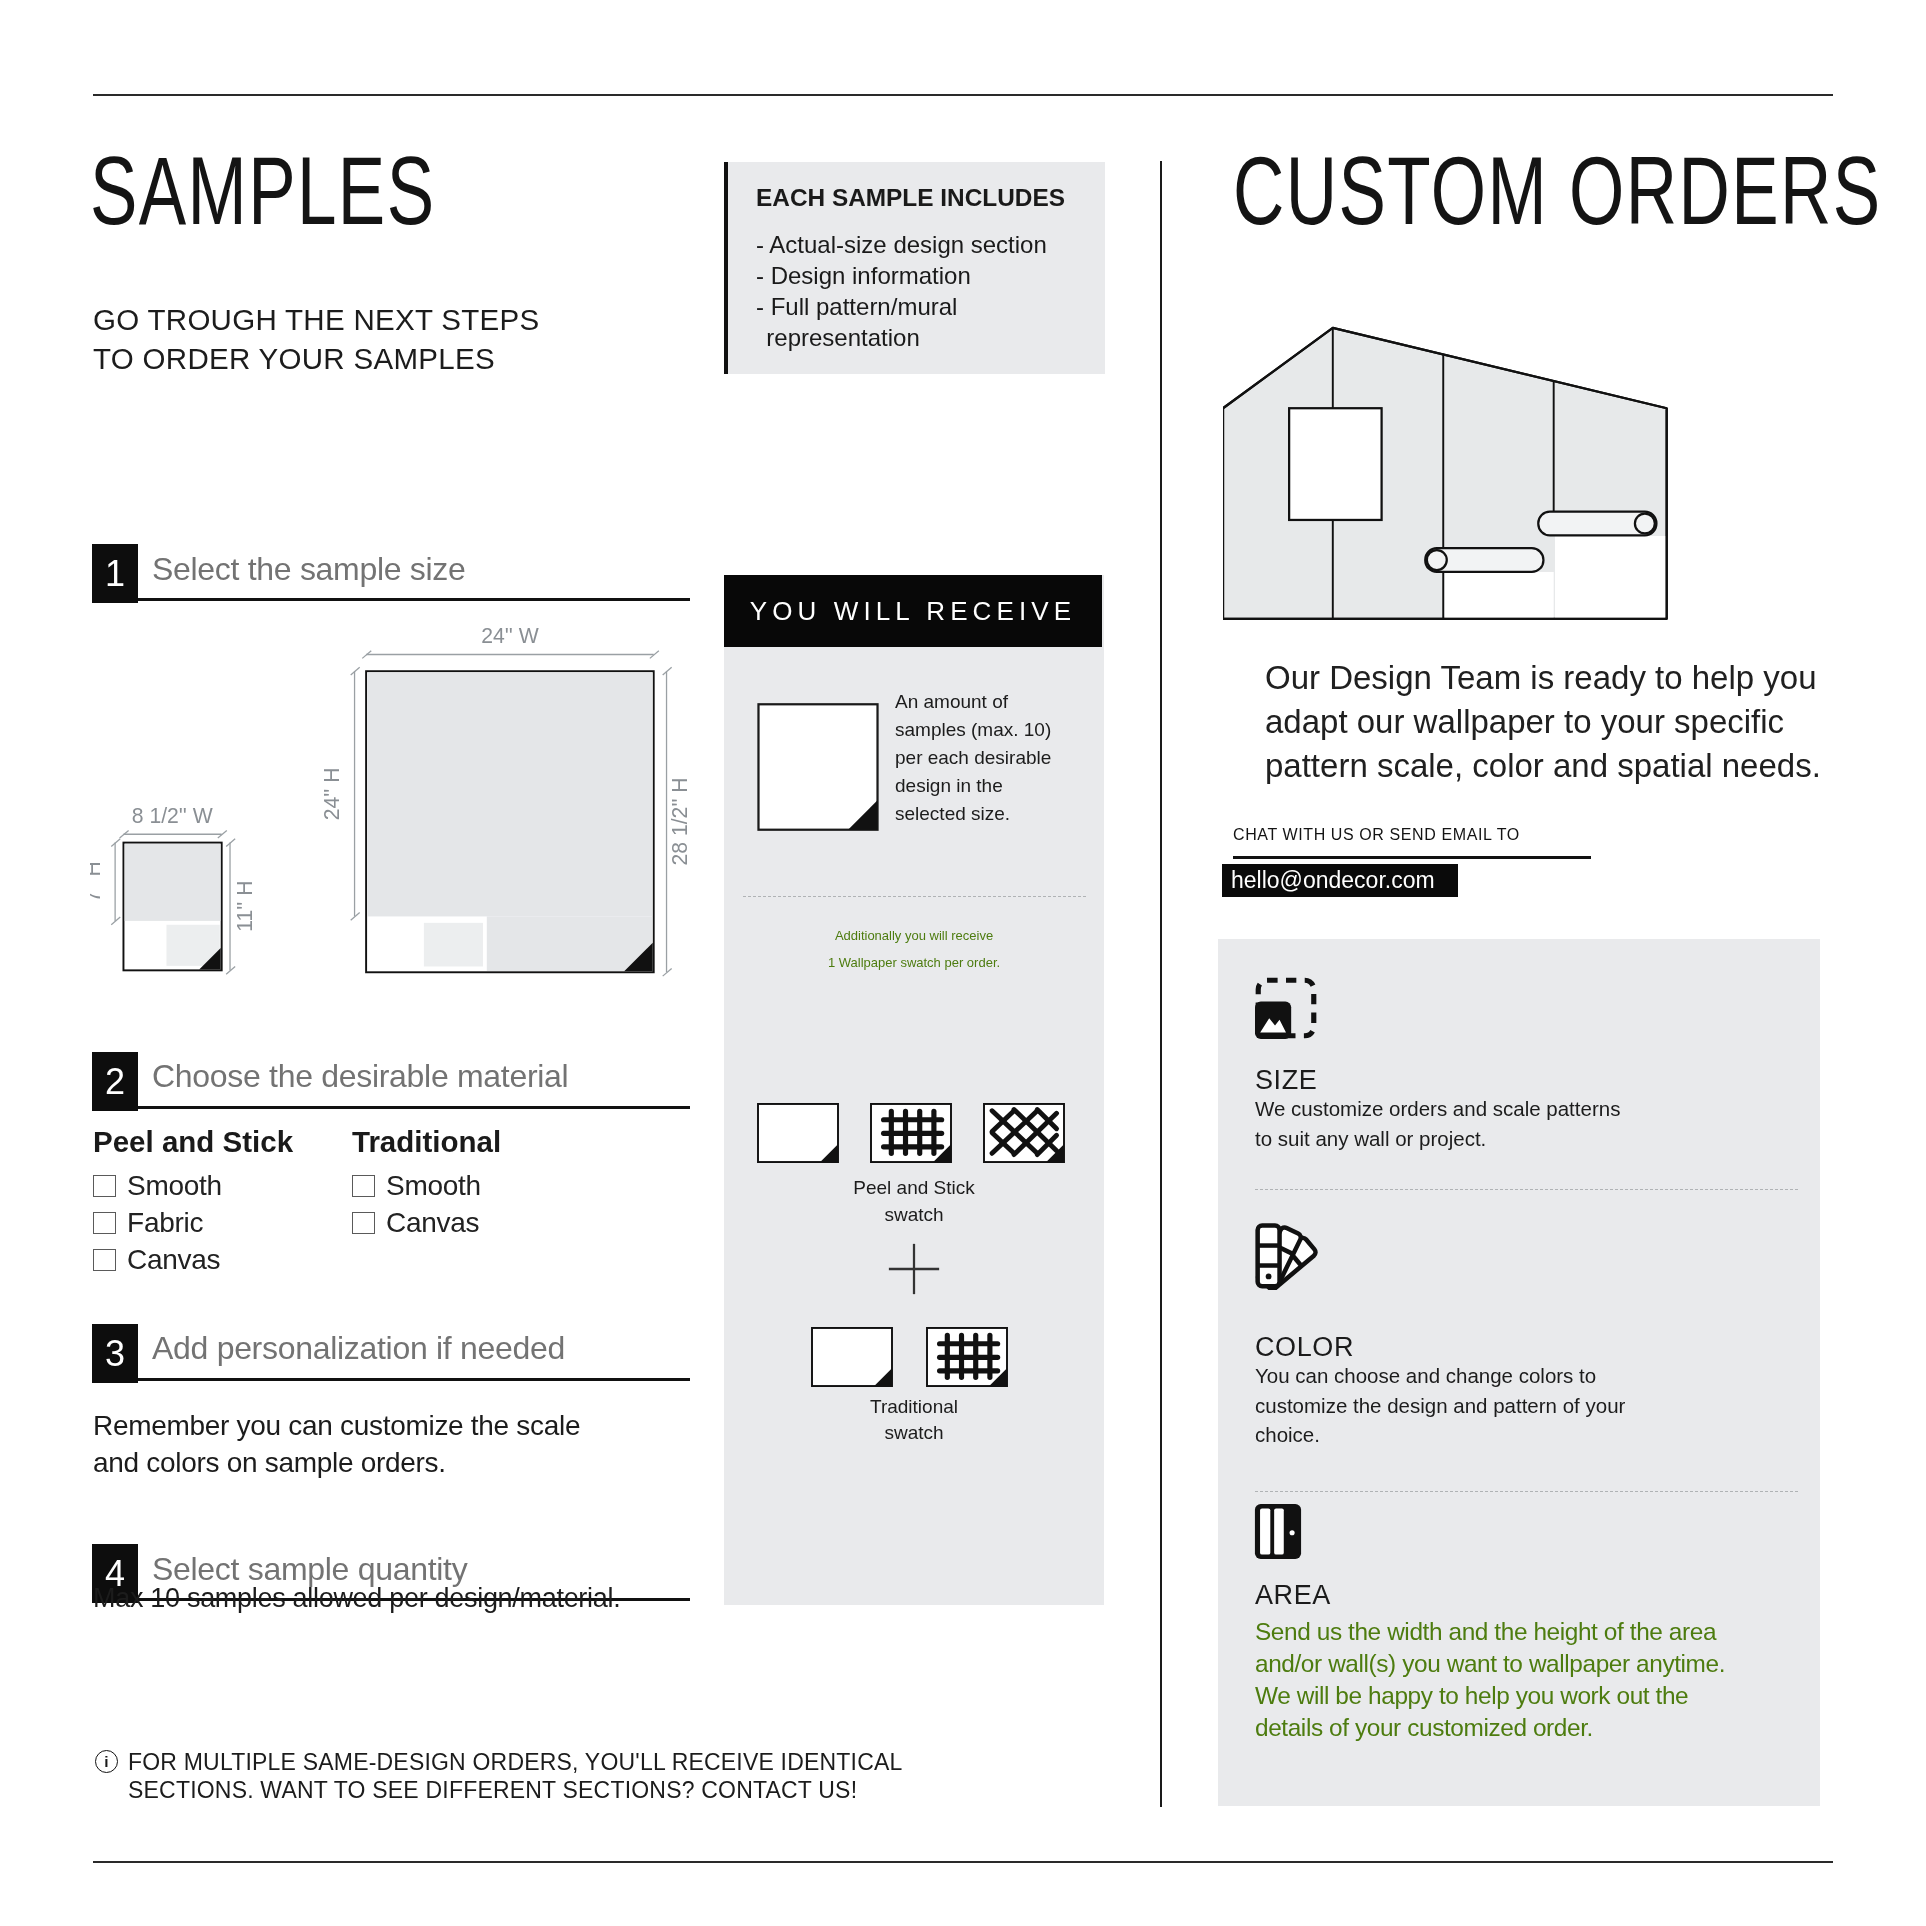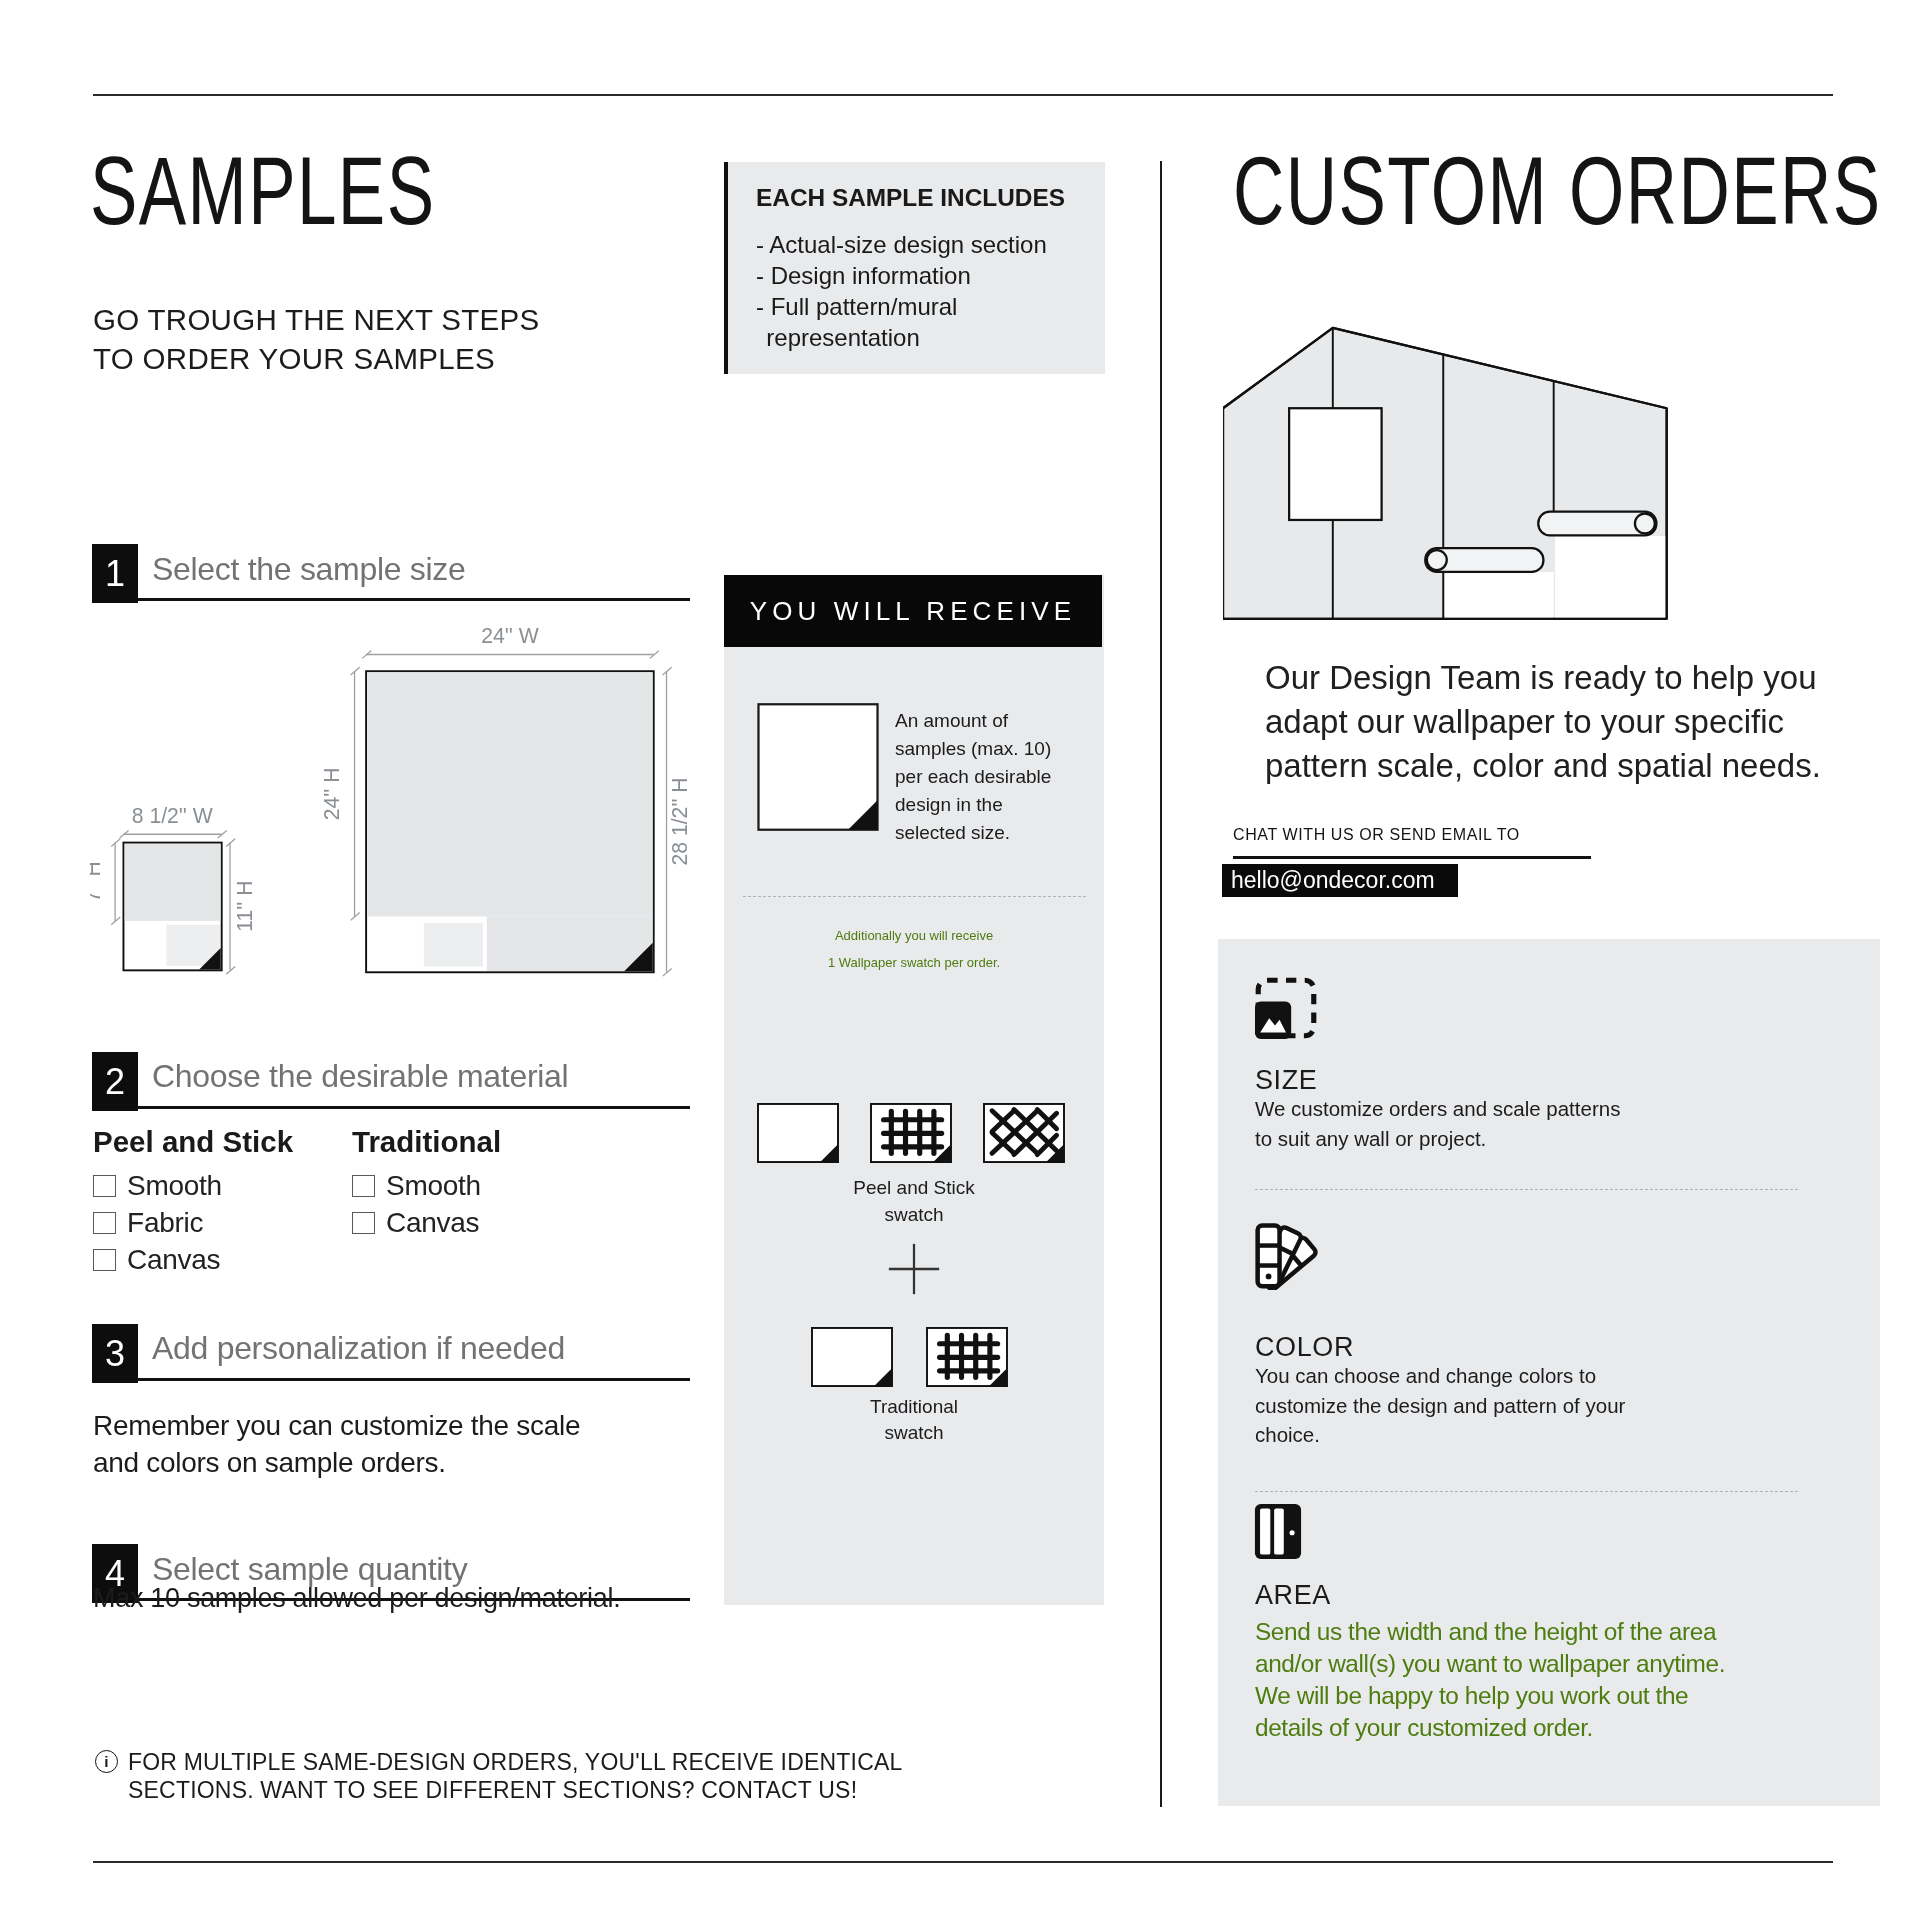--- a/index.html
+++ b/index.html
@@ -32,21 +32,21 @@
   .panel-banner{position:absolute;left:0;top:0;width:378px;height:72px;background:#080808;color:#fff;
                 display:flex;align-items:center;justify-content:center;font-size:26px;letter-spacing:5.1px;white-space:nowrap;}
   .receive-text{position:absolute;font-size:19px;line-height:28px;color:#1c1c1c;}
   .dashed-div{position:absolute;border-top:1.3px dashed #b0b3b5;}
   .center-line{position:absolute;width:100%;text-align:center;font-size:13px;color:#4d7c0f;}
   .swatch-label{position:absolute;width:380px;text-align:center;font-size:19px;color:#1c1c1c;}
   .rtitle-intro{position:absolute;font-size:33px;line-height:44px;color:#202020;white-space:nowrap;}
   .chat-label{position:absolute;font-size:16px;letter-spacing:0.6px;color:#141414;white-space:nowrap;}
   .email-box{position:absolute;left:1222px;top:864px;width:236px;height:33px;background:#0a0a0a;color:#fff;
              font-size:23px;display:flex;align-items:center;padding-left:9px;box-sizing:border-box;}
-  .info-box{position:absolute;left:1218px;top:939px;width:662px;height:867px;background:#e9eaec;}
+  .info-box{position:absolute;left:1218px;top:939px;width:602px;height:867px;background:#e9eaec;}
   .card-title{position:absolute;font-size:27px;letter-spacing:0.6px;color:#1b1b1b;}
   .card-body{position:absolute;font-size:20.5px;line-height:29.5px;color:#1c1c1c;white-space:nowrap;}
   .card-body-cond{position:absolute;font-size:24.4px;line-height:32px;letter-spacing:-0.4px;color:#4d7c0f;white-space:nowrap;}
   svg text{font-family:"Liberation Sans","DejaVu Sans",sans-serif;}
 </style>
 </head>
 <body>
 
 <div id="canvas">
 
@@ -162,21 +162,21 @@
     <div class="note-line">SECTIONS. WANT TO SEE DIFFERENT SECTIONS? CONTACT US!</div>
   </div>
 
   <div class="panel">
     <div class="panel-banner">YOU WILL RECEIVE</div>
 
     <svg style="position:absolute;left:33px;top:128px;" width="122" height="128" viewBox="0 0 190 200">
       <rect x="2" y="2" width="186" height="196" fill="#fff" stroke="#1a1a1a" stroke-width="3.5"></rect>
       <polygon points="142,198 188,152 188,198" fill="#111"></polygon>
     </svg>
-    <div class="receive-text" style="left:171px;top:113px;margin-top:19px;">
+    <div class="receive-text" style="left:171px;top:113px;">
       <div>An amount of</div>
       <div>samples (max. 10)</div>
       <div>per each desirable</div>
       <div>design in the</div>
       <div>selected size.</div>
     </div>
 
     <div class="dashed-div" style="left:19px;top:321px;width:343px;"></div>
 
     <div class="center-line" style="top:353px;">Additionally you will receive</div>

